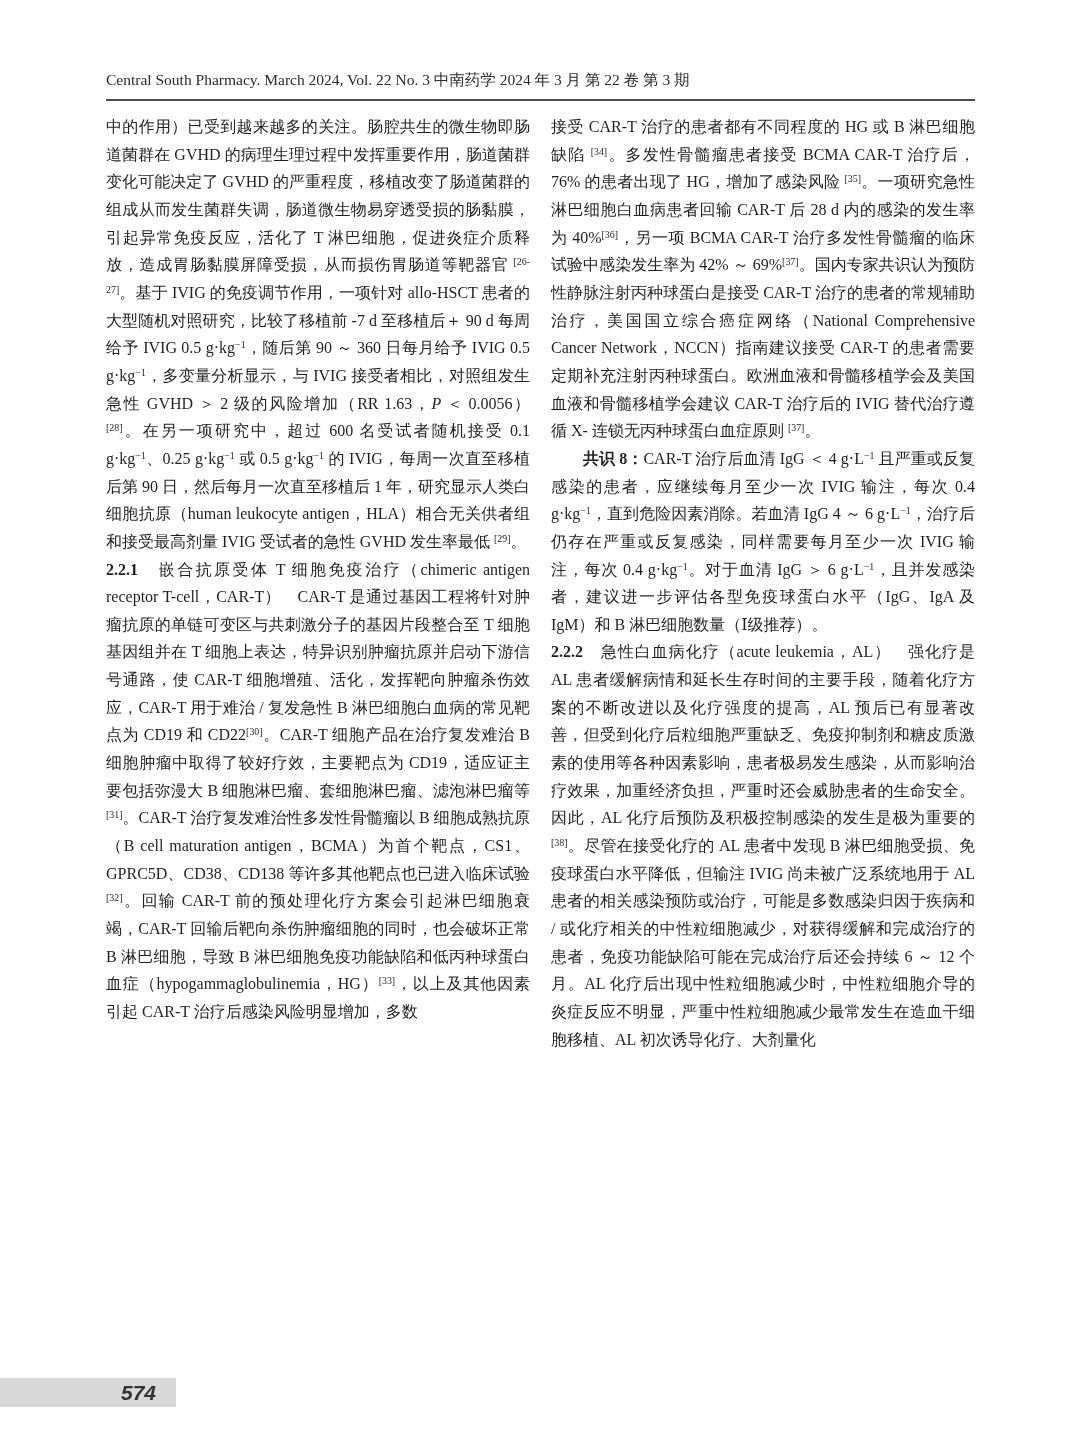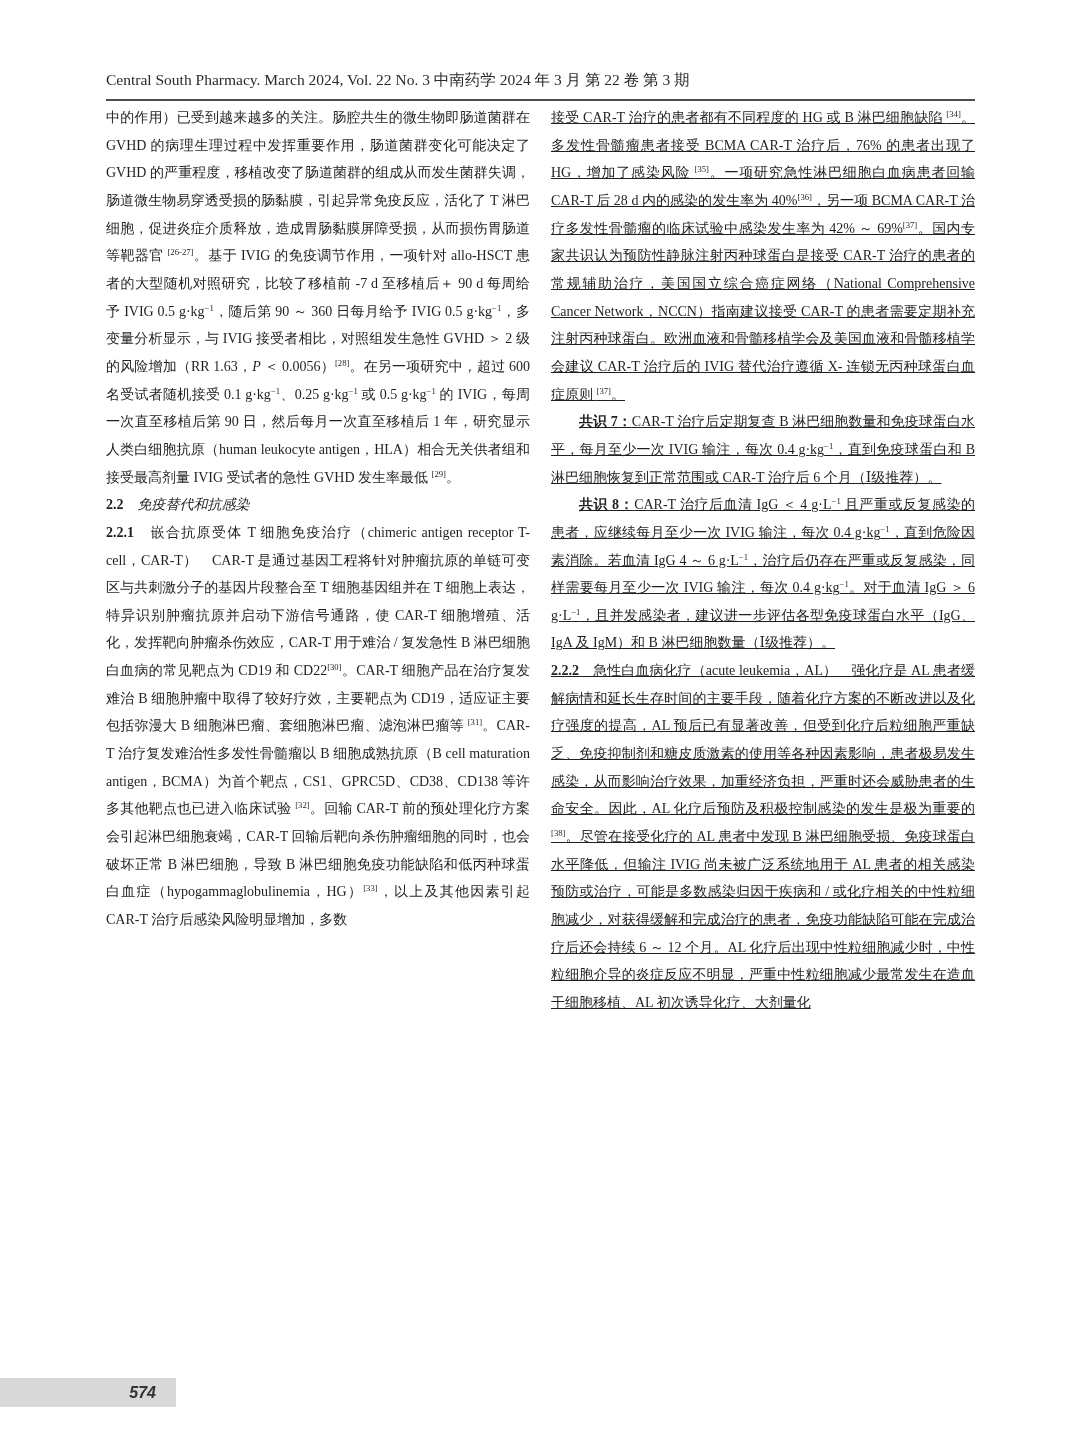--- a/index.html
+++ b/index.html
@@ -11,58 +11,56 @@
   .page-header{
     position:absolute;left:106px;top:70px;width:869px;
     font-size:15.5px;color:#2a2a2a;white-space:nowrap;
   }
   .page-header .cn{}
   .header-rule{
     position:absolute;left:106px;top:99px;width:869px;height:0;
     border-top:2px solid #4d4d4d;
   }
   .col{
-    position:absolute;top:104px;width:424px;
-    font-size:14px;line-height:27.65px;text-align:justify;
+    position:absolute;top:113px;width:424px;
+    font-size:16px;line-height:27.65px;text-align:justify;
   }
   #col-left{left:106px;}
-  #col-right{left:551px;text-decoration:underline;}
+  #col-right{left:551px;}
   .para{margin:0;}
   .para.indent{text-indent:2em;}
   .b{font-weight:bold;}
   .kai{font-style:italic;}
   .i{font-style:italic;}
   .sup{font-size:0.62em;vertical-align:0.55em;line-height:0;}
   .footer-band{
     position:absolute;left:0;top:1378px;width:176px;height:29px;
     background:#d8d8d8;display:flex;align-items:center;justify-content:flex-end;
     padding-right:20px;box-sizing:border-box;
   }
   .footer-band .num{
     font-family:"Liberation Sans","DejaVu Sans",sans-serif;
-    font-weight:bold;font-style:italic;font-size:16px;color:#333333;
+    font-weight:bold;font-style:italic;font-size:21px;color:#333333;
   }
 </style>
 </head>
 <body>
 
 <div class="page-header">
   <span class="en">Central South Pharmacy. March  2024, Vol. 22 No. 3</span>
   <span class="cn">中南药学 2024 年 3 月 第 22 卷 第 3 期</span>
 </div>
 
 <div class="header-rule"></div>
 
 <div class="col" id="col-left">
     <p class="para">中的作用）已受到越来越多的关注。肠腔共生的微生物即肠道菌群在 GVHD 的病理生理过程中发挥重要作用，肠道菌群变化可能决定了 GVHD 的严重程度，移植改变了肠道菌群的组成从而发生菌群失调，肠道微生物易穿透受损的肠黏膜，引起异常免疫反应，活化了 T 淋巴细胞，促进炎症介质释放，造成胃肠黏膜屏障受损，从而损伤胃肠道等靶器官 <span class="sup">[26-27]</span>。基于 IVIG 的免疫调节作用，一项针对 allo-HSCT 患者的大型随机对照研究，比较了移植前 -7 d 至移植后＋ 90 d 每周给予 IVIG 0.5 g·kg<span class="sup">−1</span>，随后第 90 ～ 360 日每月给予 IVIG 0.5 g·kg<span class="sup">−1</span>，多变量分析显示，与 IVIG 接受者相比，对照组发生急性 GVHD ＞ 2 级的风险增加（RR 1.63，<span class="i">P</span> ＜ 0.0056）<span class="sup">[28]</span>。在另一项研究中，超过 600 名受试者随机接受 0.1 g·kg<span class="sup">−1</span>、0.25 g·kg<span class="sup">−1</span> 或 0.5 g·kg<span class="sup">−1</span> 的 IVIG，每周一次直至移植后第 90 日，然后每月一次直至移植后 1 年，研究显示人类白细胞抗原（human leukocyte antigen，HLA）相合无关供者组和接受最高剂量 IVIG 受试者的急性 GVHD 发生率最低 <span class="sup">[29]</span>。</p>
-    <p class="para"><span class="b">2.2</span><span class="kai">　免疫替代和抗感染</span></p>
     <p class="para"><span class="b">2.2.1</span>　嵌合抗原受体 T 细胞免疫治疗（chimeric antigen receptor T-cell，CAR-T）　CAR-T 是通过基因工程将针对肿瘤抗原的单链可变区与共刺激分子的基因片段整合至 T 细胞基因组并在 T 细胞上表达，特异识别肿瘤抗原并启动下游信号通路，使 CAR-T 细胞增殖、活化，发挥靶向肿瘤杀伤效应，CAR-T 用于难治 / 复发急性 B 淋巴细胞白血病的常见靶点为 CD19 和 CD22<span class="sup">[30]</span>。CAR-T 细胞产品在治疗复发难治 B 细胞肿瘤中取得了较好疗效，主要靶点为 CD19，适应证主要包括弥漫大 B 细胞淋巴瘤、套细胞淋巴瘤、滤泡淋巴瘤等 <span class="sup">[31]</span>。CAR-T 治疗复发难治性多发性骨髓瘤以 B 细胞成熟抗原（B cell maturation antigen，BCMA）为首个靶点，CS1、GPRC5D、CD38、CD138 等许多其他靶点也已进入临床试验 <span class="sup">[32]</span>。回输 CAR-T 前的预处理化疗方案会引起淋巴细胞衰竭，CAR-T 回输后靶向杀伤肿瘤细胞的同时，也会破坏正常 B 淋巴细胞，导致 B 淋巴细胞免疫功能缺陷和低丙种球蛋白血症（hypogammaglobulinemia，HG）<span class="sup">[33]</span>，以上及其他因素引起 CAR-T 治疗后感染风险明显增加，多数</p>
   </div>
 <div class="col" id="col-right">
     <p class="para">接受 CAR-T 治疗的患者都有不同程度的 HG 或 B 淋巴细胞缺陷 <span class="sup">[34]</span>。多发性骨髓瘤患者接受 BCMA CAR-T 治疗后，76% 的患者出现了 HG，增加了感染风险 <span class="sup">[35]</span>。一项研究急性淋巴细胞白血病患者回输 CAR-T 后 28 d 内的感染的发生率为 40%<span class="sup">[36]</span>，另一项 BCMA CAR-T 治疗多发性骨髓瘤的临床试验中感染发生率为 42% ～ 69%<span class="sup">[37]</span>。国内专家共识认为预防性静脉注射丙种球蛋白是接受 CAR-T 治疗的患者的常规辅助治疗，美国国立综合癌症网络（National Comprehensive Cancer Network，NCCN）指南建议接受 CAR-T 的患者需要定期补充注射丙种球蛋白。欧洲血液和骨髓移植学会及美国血液和骨髓移植学会建议 CAR-T 治疗后的 IVIG 替代治疗遵循 X- 连锁无丙种球蛋白血症原则 <span class="sup">[37]</span>。</p>
-    <p class="para indent"><span class="b">共识 7：</span>CAR-T 治疗后定期复查 B 淋巴细胞数量和免疫球蛋白水平，每月至少一次 IVIG 输注，每次 0.4 g·kg<span class="sup">−1</span>，直到免疫球蛋白和 B 淋巴细胞恢复到正常范围或 CAR-T 治疗后 6 个月（Ⅰ级推荐）。</p>
     <p class="para indent"><span class="b">共识 8：</span>CAR-T 治疗后血清 IgG ＜ 4 g·L<span class="sup">−1</span> 且严重或反复感染的患者，应继续每月至少一次 IVIG 输注，每次 0.4 g·kg<span class="sup">−1</span>，直到危险因素消除。若血清 IgG 4 ～ 6 g·L<span class="sup">−1</span>，治疗后仍存在严重或反复感染，同样需要每月至少一次 IVIG 输注，每次 0.4 g·kg<span class="sup">−1</span>。对于血清 IgG ＞ 6 g·L<span class="sup">−1</span>，且并发感染者，建议进一步评估各型免疫球蛋白水平（IgG、IgA 及 IgM）和 B 淋巴细胞数量（Ⅰ级推荐）。</p>
     <p class="para"><span class="b">2.2.2</span>　急性白血病化疗（acute leukemia，AL）　强化疗是 AL 患者缓解病情和延长生存时间的主要手段，随着化疗方案的不断改进以及化疗强度的提高，AL 预后已有显著改善，但受到化疗后粒细胞严重缺乏、免疫抑制剂和糖皮质激素的使用等各种因素影响，患者极易发生感染，从而影响治疗效果，加重经济负担，严重时还会威胁患者的生命安全。因此，AL 化疗后预防及积极控制感染的发生是极为重要的 <span class="sup">[38]</span>。尽管在接受化疗的 AL 患者中发现 B 淋巴细胞受损、免疫球蛋白水平降低，但输注 IVIG 尚未被广泛系统地用于 AL 患者的相关感染预防或治疗，可能是多数感染归因于疾病和 / 或化疗相关的中性粒细胞减少，对获得缓解和完成治疗的患者，免疫功能缺陷可能在完成治疗后还会持续 6 ～ 12 个月。AL 化疗后出现中性粒细胞减少时，中性粒细胞介导的炎症反应不明显，严重中性粒细胞减少最常发生在造血干细胞移植、AL 初次诱导化疗、大剂量化</p>
   </div>
 
 <div class="footer-band">
   <span class="num">574</span>
 </div>
 
 </body></html>

